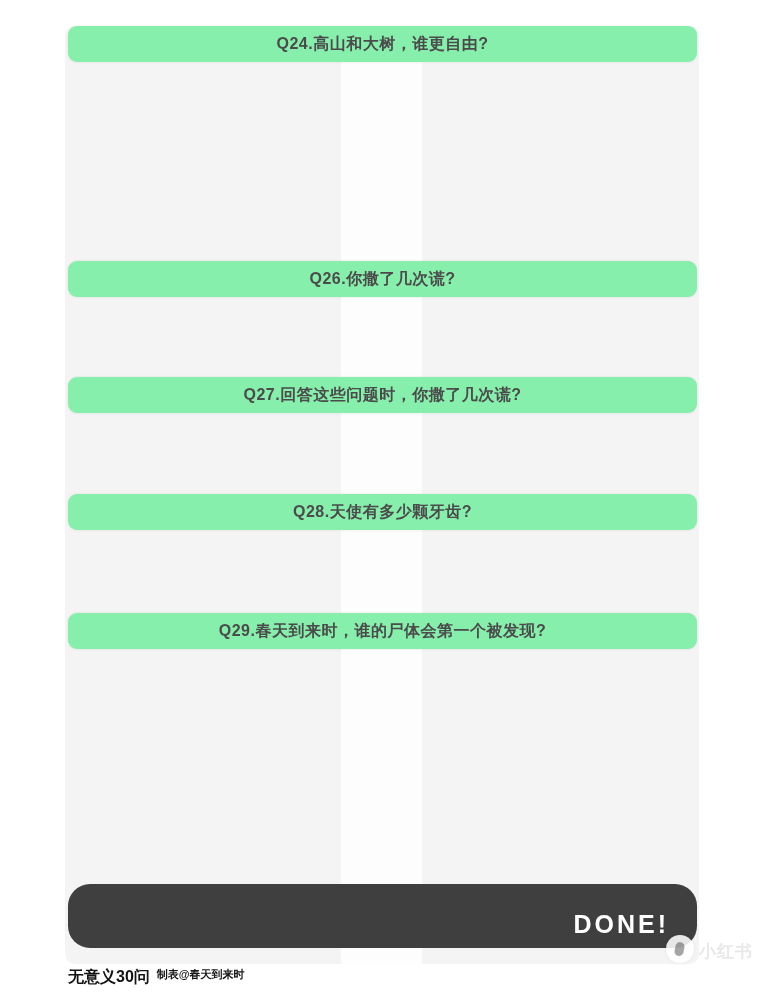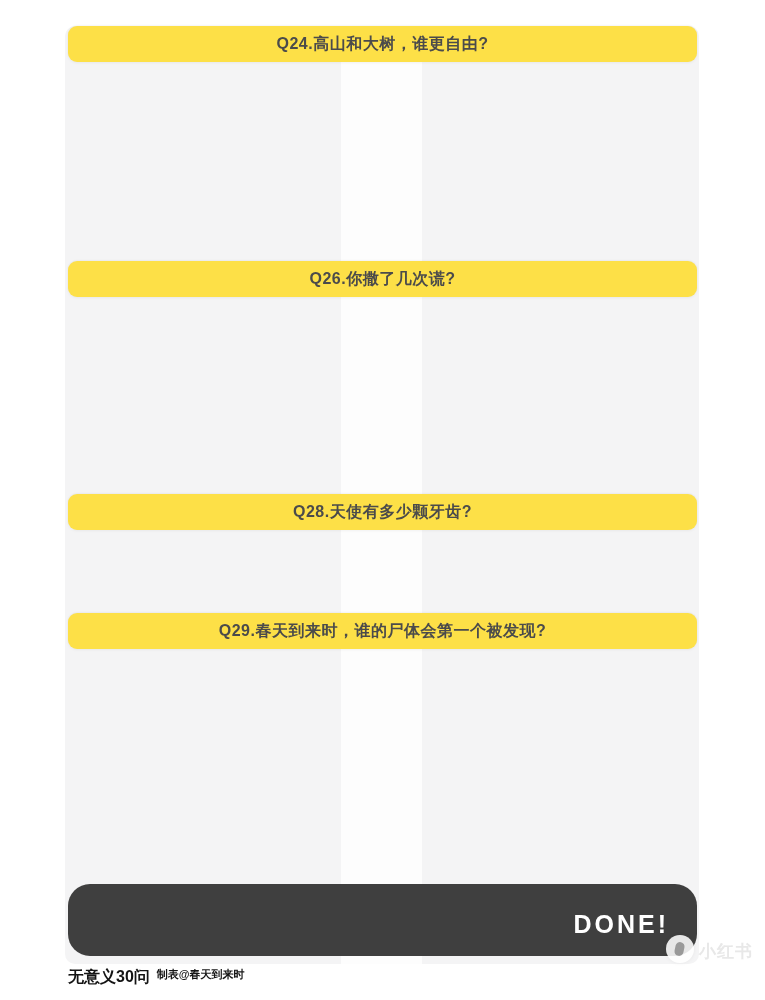--- a/index.html
+++ b/index.html
@@ -19,36 +19,36 @@
   }
   .stripe{
     position:absolute;
     left:276px;top:0;
     width:81px;height:100%;
     background:#fdfdfd;
   }
   .qbar{
     position:absolute;
     left:68px;width:629px;height:36px;
-    background:#fde047;
+    background:#86efac;
     border-radius:9px;
     box-shadow:0 -1px 2px rgba(0,0,0,0.04), 0 1px 3px rgba(0,0,0,0.05);
     text-align:center;
     line-height:36px;
   }
   .qbar span{
     font-size:16px;
     font-weight:700;
     color:#4b4b4b;
     letter-spacing:0.5px;
   }
   .done{
     position:absolute;
     left:68px;top:884px;
-    width:629px;height:72px;
+    width:629px;height:64px;
     background:#3f3f3f;
     border-radius:22px;
     cursor:pointer;
   }
   .done-label{
     position:absolute;
     right:28px;top:0;
     line-height:80px;
     color:#ffffff;
     font-size:25px;
@@ -114,20 +114,23 @@
   <div class="panel">
     <div class="stripe"></div>
   </div>
 
   <div class="qbar" style="top:26px">
     <span>Q24.高山和大树，谁更自由?</span>
   </div>
   <div class="qbar" style="top:261px">
     <span>Q26.你撒了几次谎?</span>
   </div>
+  <div class="qbar" style="top:377px">
+    <span>Q27.回答这些问题时，你撒了几次谎?</span>
+  </div>
   <div class="qbar" style="top:494px">
     <span>Q28.天使有多少颗牙齿?</span>
   </div>
   <div class="qbar" style="top:613px">
     <span>Q29.春天到来时，谁的尸体会第一个被发现?</span>
   </div>
 
   <div class="done">
     <span class="done-label">DONE!</span>
   </div>

